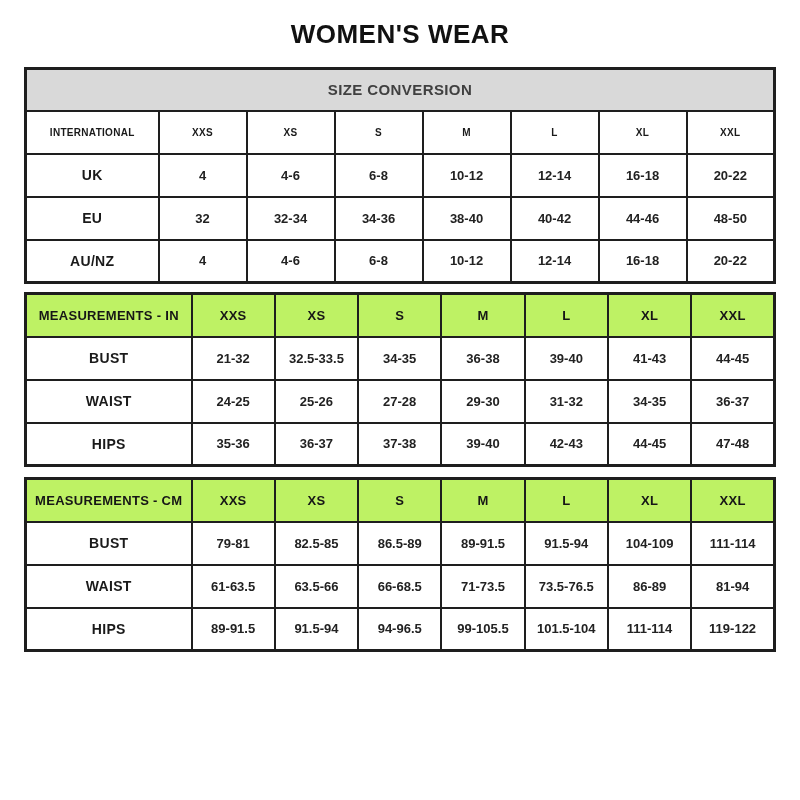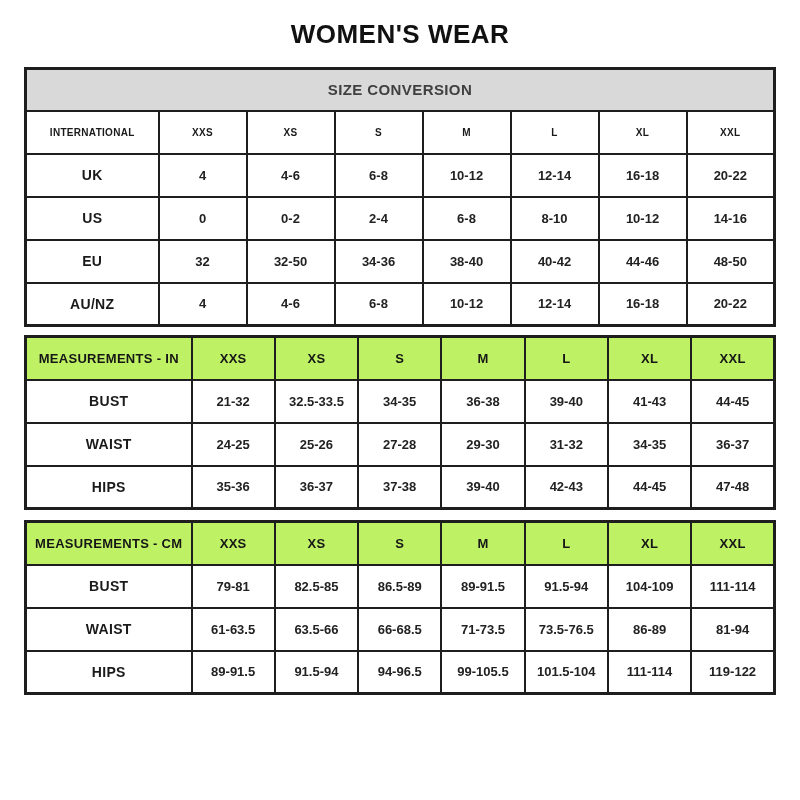--- a/index.html
+++ b/index.html
@@ -118,33 +118,23 @@
         <td class="row-label">UK</td>
         <td class="val">4</td>
         <td class="val">4-6</td>
         <td class="val">6-8</td>
         <td class="val">10-12</td>
         <td class="val">12-14</td>
         <td class="val">16-18</td>
         <td class="val">20-22</td>
       </tr>
       <tr>
-        <td class="row-label">US</td>
-        <td class="val">0</td>
-        <td class="val">0-2</td>
-        <td class="val">2-4</td>
-        <td class="val">6-8</td>
-        <td class="val">8-10</td>
-        <td class="val">10-12</td>
-        <td class="val">14-16</td>
-      </tr>
-      <tr>
         <td class="row-label">EU</td>
         <td class="val">32</td>
-        <td class="val">32-50</td>
+        <td class="val">32-34</td>
         <td class="val">34-36</td>
         <td class="val">38-40</td>
         <td class="val">40-42</td>
         <td class="val">44-46</td>
         <td class="val">48-50</td>
       </tr>
       <tr>
         <td class="row-label">AU/NZ</td>
         <td class="val">4</td>
         <td class="val">4-6</td>

